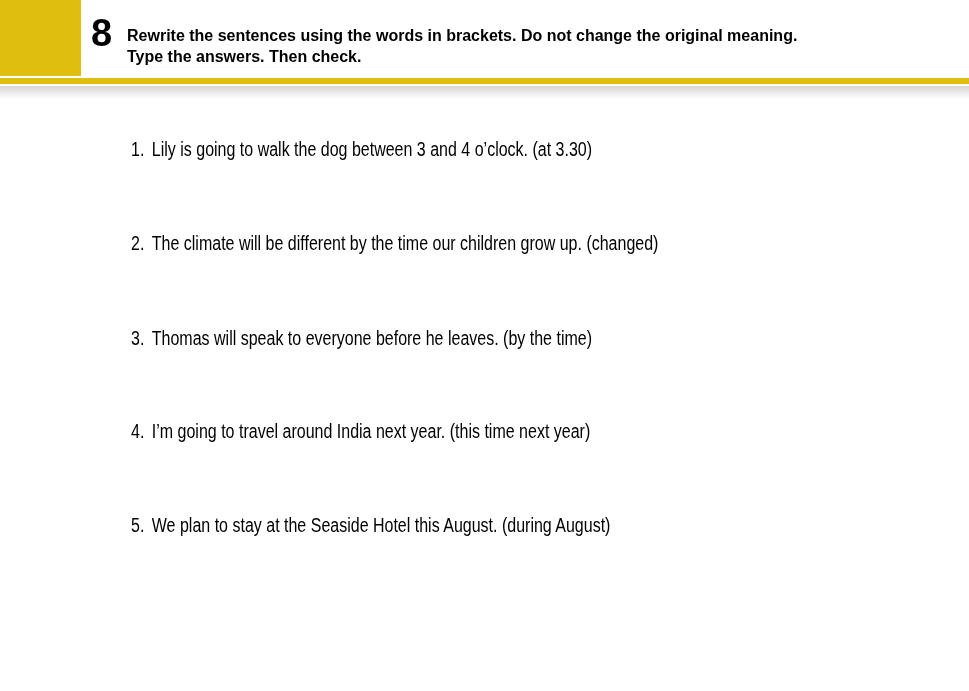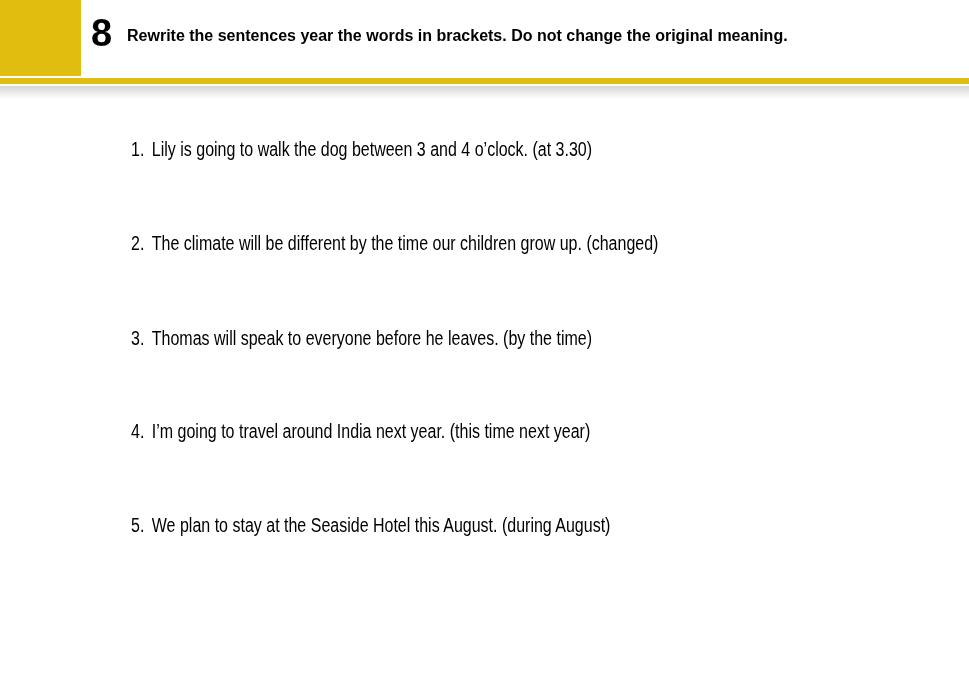--- a/index.html
+++ b/index.html
@@ -83,21 +83,22 @@
 </style>
 </head>
 <body>
 
 <div class="page">
 
   <div class="header">
     <div class="accent-square"></div>
     <div class="exercise-number">8</div>
     <div class="instructions">
-      <div>Rewrite the sentences year the words in brackets. Do not change the original meaning.</div>
+      <div>Rewrite the sentences using the words in brackets. Do not change the original meaning.</div>
+      <div>Type the answers. Then check.</div>
     </div>
     <div class="accent-bar"></div>
     <div class="bar-shadow"></div>
   </div>
 
   <div class="sentence s1">
     <span class="num">1.</span><span>Lily is going to walk the dog between 3 and 4 o’clock. (at 3.30)</span>
   </div>
 
   <div class="sentence s2">

